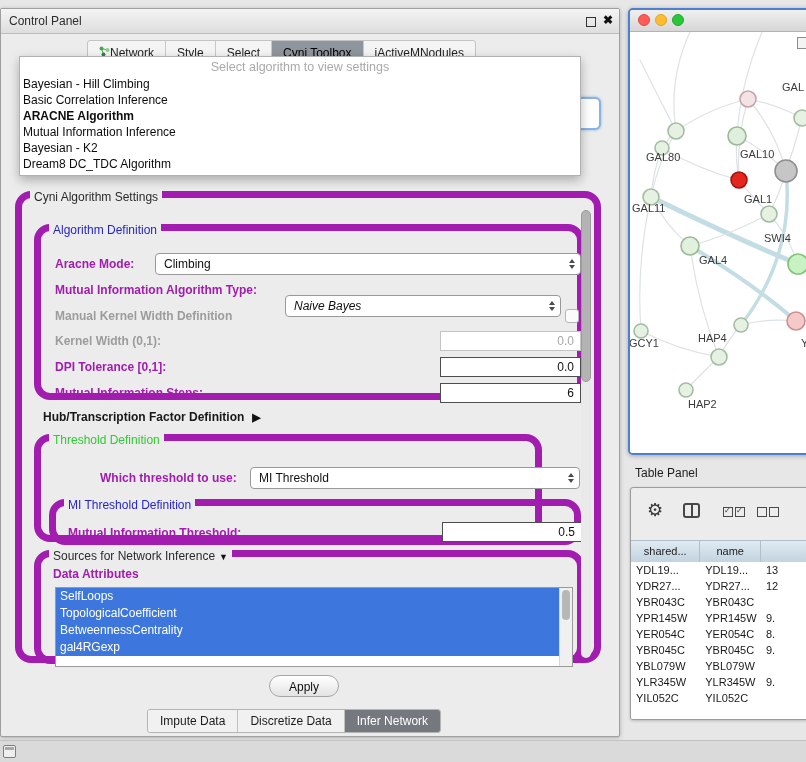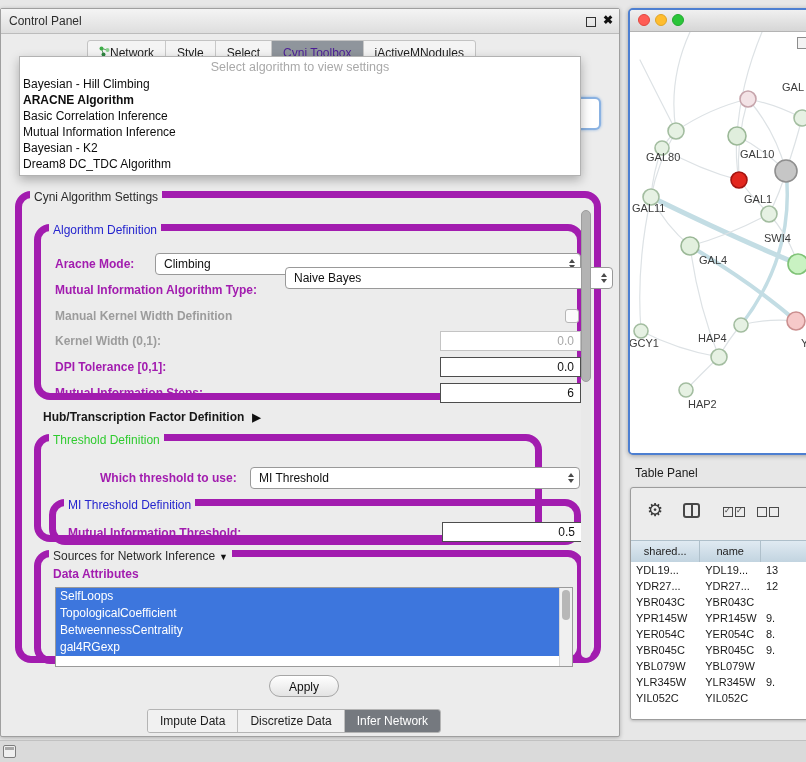--- a/index.html
+++ b/index.html
@@ -11,21 +11,21 @@
   #control-panel{left:0;top:8px;width:620px;height:729px;border-radius:2px;box-shadow:0 1px 4px rgba(0,0,0,.25);}
   .cp-titlebar{position:absolute;left:0;top:0;right:0;height:24px;background:linear-gradient(#f4f4f4,#dedede);border-bottom:1px solid #bcbcbc;}
   .cp-title{position:absolute;left:8px;top:5px;font-size:12px;color:#2d2d2d;}
   .cp-float{position:absolute;right:23px;top:8px;width:8px;height:8px;border:1.5px solid #333;background:transparent;}
   .cp-close{position:absolute;right:6px;top:4px;font-size:12px;font-weight:bold;color:#111;}
 
   
   .cp-tabs{position:absolute;left:86px;top:31px;height:23px;display:flex;border:1px solid #c3c3c3;border-radius:3px;overflow:hidden;background:#f4f4f4;}
   .cp-tab{display:flex;align-items:center;padding:0 11px;font-size:12px;color:#1e1e1e;border-right:1px solid #c8c8c8;white-space:nowrap;}
   .cp-tab:last-child{border-right:none;}
-  .cp-tab.active{background:#8f959c;color:#4c1d95;}
+  .cp-tab.active{background:#8f959c;color:#000000;}
 
   
   #algo-popup{position:absolute;left:18px;top:47px;width:560px;background:#fff;border:1px solid #b2b2b2;
               box-shadow:0 4px 10px rgba(0,0,0,.28);z-index:50;padding:1px 0 3px 0;}
   .popup-prompt{text-align:center;color:#a9a9a9;font-size:12.5px;height:18px;line-height:18px;}
   .popup-item{font-size:12px;height:16px;line-height:16px;padding-left:3px;color:#0d0d0d;white-space:nowrap;}
   .popup-item.selected{font-weight:bold;}
   #combo-fragment{position:absolute;left:578px;top:88px;width:20px;height:29px;background:#fff;border:2px solid #8ab2e2;
                   border-left:none;border-radius:0 6px 6px 0;box-shadow:0 0 3px #8ab2e2;z-index:40;}
 
@@ -152,22 +152,22 @@
           <span>jActiveMNodules</span>
         </div>
       </div>
 
     <div id="combo-fragment"></div>
 
     <div id="algo-popup">
       <div class="popup-prompt">Select algorithm to view settings</div>
       <div id="algo-popup-items">
           <div class="popup-item">Bayesian - Hill Climbing</div>
+          <div class="popup-item">Basic Correlation Inference</div>
           <div class="popup-item selected">ARACNE Algorithm</div>
-          <div class="popup-item">Basic Correlation Inference</div>
           <div class="popup-item">Mutual Information Inference</div>
           <div class="popup-item">Bayesian - K2</div>
           <div class="popup-item">Dream8 DC_TDC Algorithm</div>
         </div>
     </div>
 
     <div class="groupbox" id="gb-settings">
       <span class="gb-legend">Cyni Algorithm Settings</span>
 
       <div class="groupbox" id="gb-algo">
@@ -176,21 +176,21 @@
         <span class="lbl" style="left:14px;top:26px;">Aracne Mode:</span>
         <div class="combo" style="left:114px;top:22px;width:426px;">
           <span>Climbing</span>
           <span class="arrows">
               <span class="tri-up"></span>
               <span class="tri-down"></span>
             </span>
         </div>
 
         <span class="lbl" style="left:14px;top:52px;">Mutual Information Algorithm Type:</span>
-        <div class="combo" style="left:244px;top:36px;width:328px;">
+        <div class="combo" style="left:244px;top:64px;width:276px;font-style:italic;">
           <span>Naive Bayes</span>
           <span class="arrows">
               <span class="tri-up"></span>
               <span class="tri-down"></span>
             </span>
         </div>
 
         <span class="lbl dis" style="left:14px;top:78px;">Manual Kernel Width Definition</span>
         <span class="checkbox" style="left:524px;top:78px;"></span>
 

